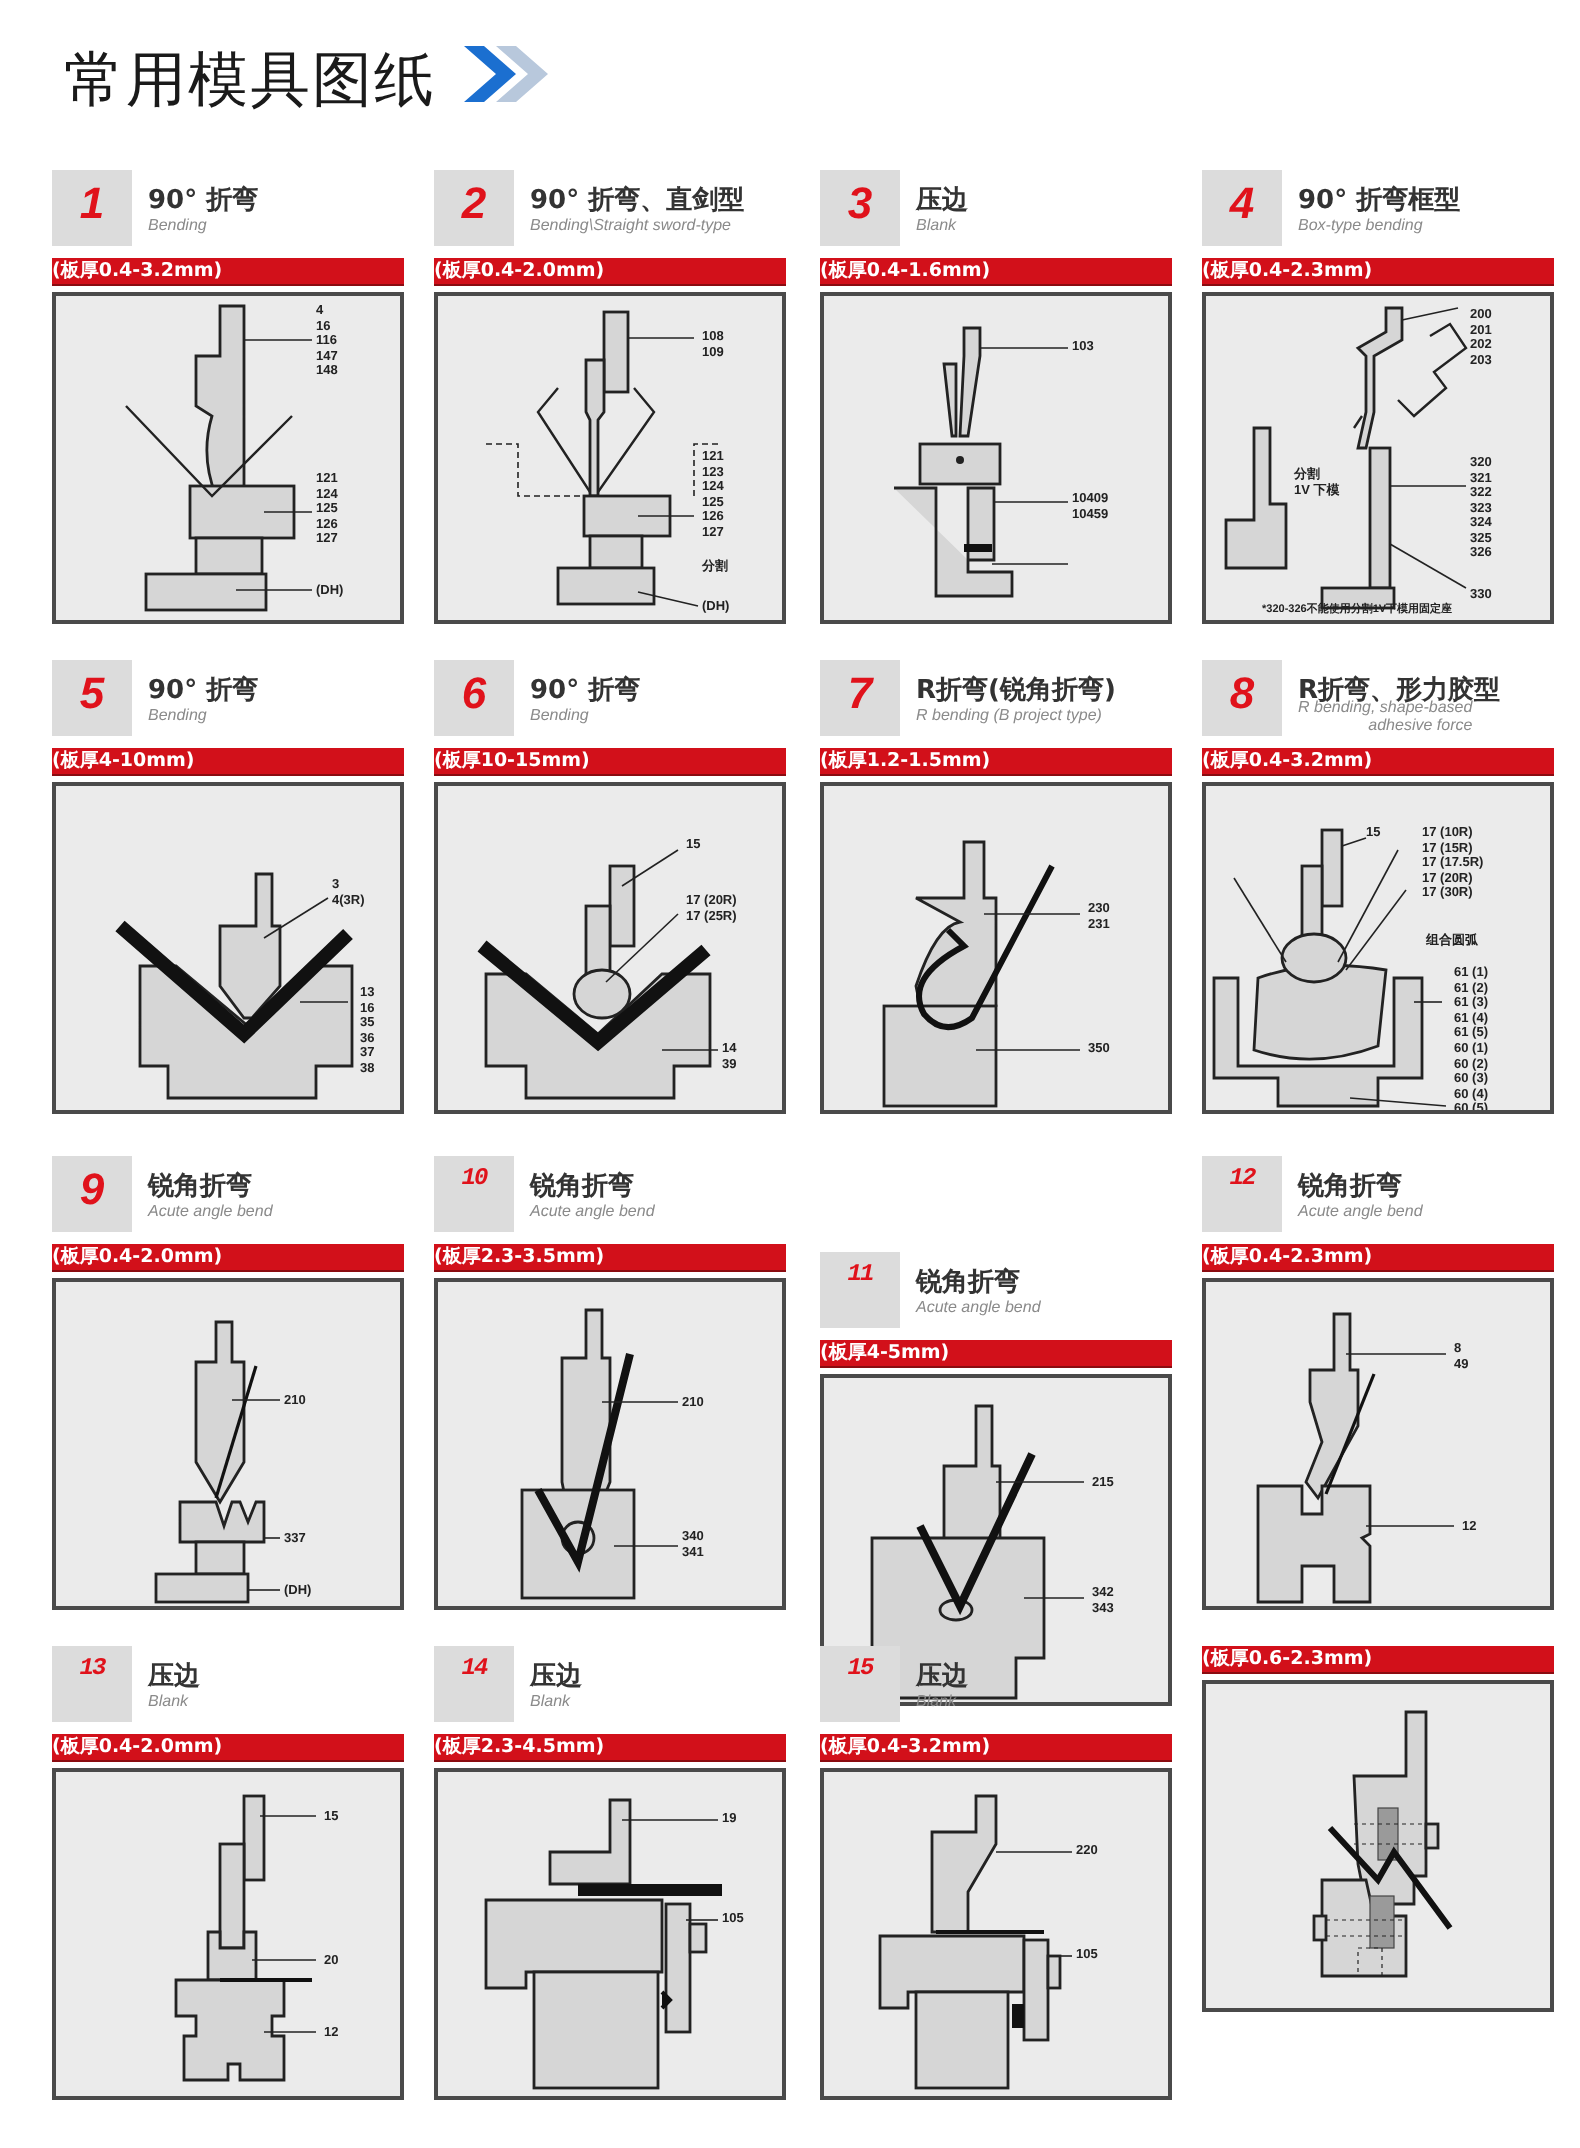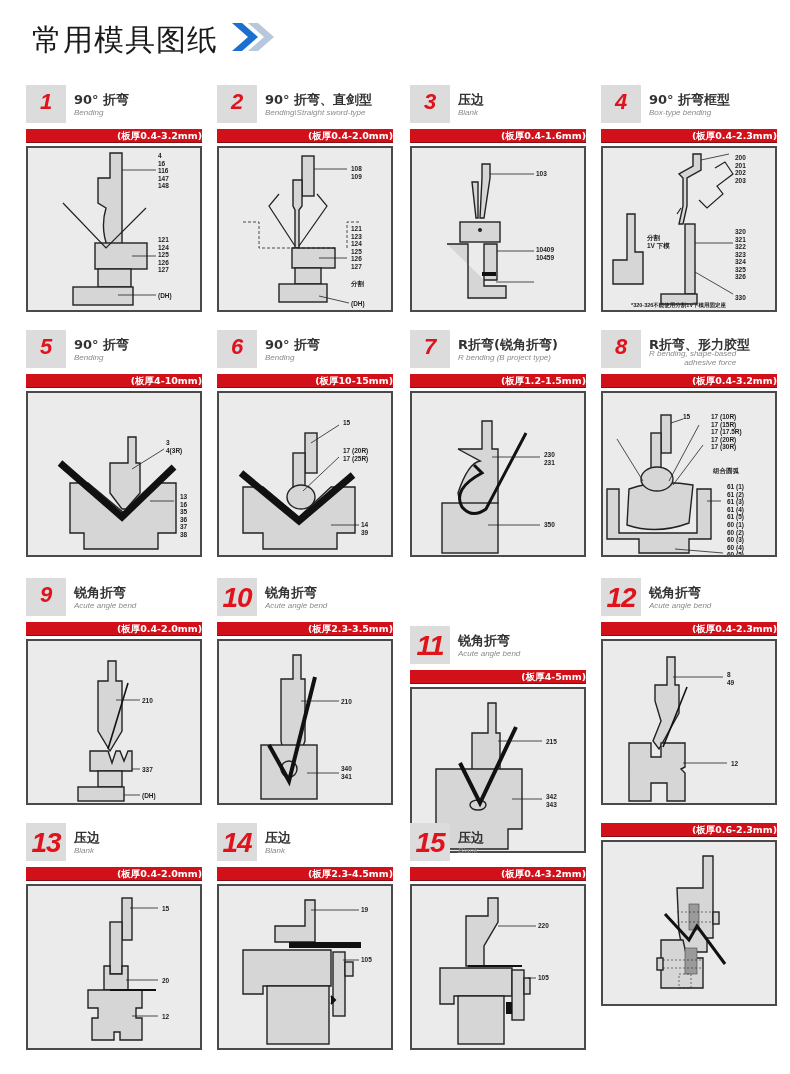--- a/index.html
+++ b/index.html
@@ -7,24 +7,24 @@
   body { position: relative; font-family: "Liberation Sans", "DejaVu Sans", sans-serif; color: #222; }
 
   .page-title { position: absolute; left: 32px; top: 20px; height: 40px; display: flex; }
   .page-title .title-text { font-family: "DejaVu Sans", sans-serif; font-size: 30px; color: #1a1a1a; letter-spacing: 1px; font-weight: normal; }
   .page-title .chev { margin-left: 8px; width: 56px; height: 34px; }
 
   .card { position: absolute; width: 176px; }
   .card .hdr { position: relative; height: 44px; }
   .card .num-box { position: absolute; left: 0; top: 0; width: 40px; height: 38px; background: #dcdcdc; }
   .card .num { position: absolute; left: 0; top: 4px; width: 40px; text-align: center; font-size: 22px; font-weight: bold; font-style: italic; color: #e0121b; }
-  .card .num.two { font-size: 28px; letter-spacing: -1px; }
+  .card .num.two { font-size: 12px; letter-spacing: -1px; font-family: Liberation Mono, monospace; }
   .card .zh { position: absolute; left: 48px; top: 6px; font-size: 13px; font-weight: bold; color: #333; white-space: nowrap; font-family: "DejaVu Sans", sans-serif; }
   .card .en { position: absolute; left: 48px; top: 23px; font-size: 8px; color: #8a8a8a; white-space: nowrap; line-height: 9px; font-style: italic; }
-  .card .bar { height: 14px; background: #d2101a; color: #fff; font-size: 9.5px; font-weight: bold; text-align: right; line-height: 14px; border-bottom: 1px solid #8b0c11; font-family: "DejaVu Sans", sans-serif; }
+  .card .bar { height: 14px; background: #d2101a; color: #fff; font-size: 9.5px; font-weight: bold; text-align: left; line-height: 14px; border-bottom: 1px solid #8b0c11; font-family: "DejaVu Sans", sans-serif; }
   .card .panel { margin-top: 3px; width: 176px; height: 166px; background: #ebebeb; border: 2px solid #4a4a4a; position: relative; overflow: hidden; }
   .card .panel svg { position: absolute; left: 0; top: 0; width: 172px; height: 162px; }
   .lbl { position: absolute; font-size: 6.5px; color: #222; font-weight: bold; line-height: 7.5px; white-space: pre; font-family: "Liberation Sans", sans-serif; }
 </style>
 </head>
 <body>
 
 <div class="page-title">
   <span class="title-text">常用模具图纸</span>
   <svg class="chev" viewBox="0 0 56 34">

